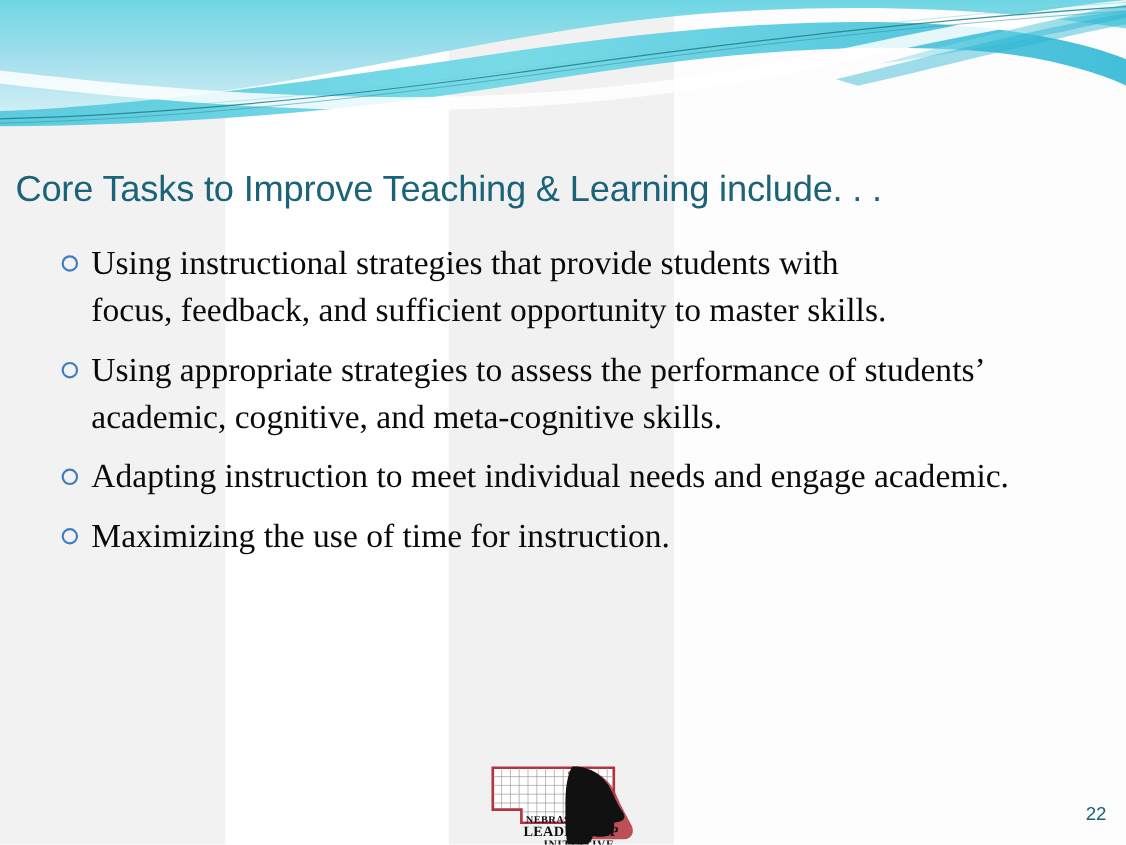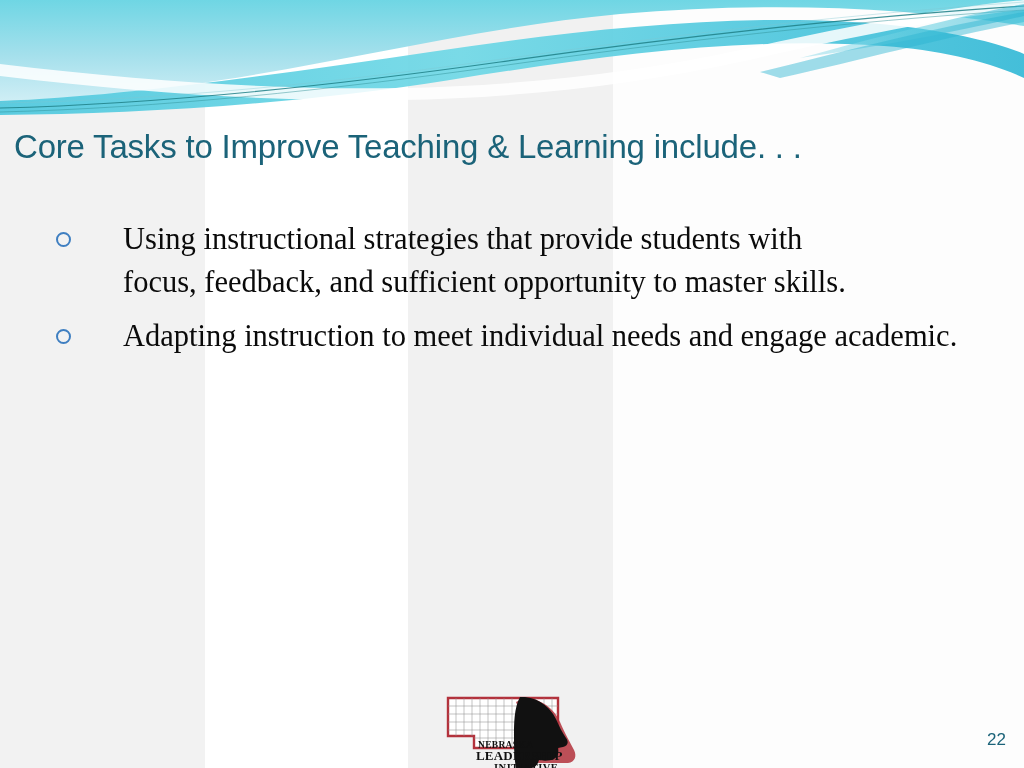--- a/index.html
+++ b/index.html
@@ -40,21 +40,21 @@
     left: 0;
     top: 0;
     width: 1024px;
     height: 115px;
   }
 
   
   #title {
     position: absolute;
     left: 14px;
-    top: 128px;
+    top: 153px;
     width: 1000px;
     font-family: "Liberation Sans", sans-serif;
     font-size: 33px;
     font-weight: 400;
     color: #1b6379;
     letter-spacing: -0.2px;
     white-space: nowrap;
   }
 
   
@@ -78,21 +78,20 @@
     margin-top: 14px;
     margin-right: 12px;
     box-sizing: border-box;
   }
   .bullet-text {
     flex: 1 1 auto;
     font-family: "Liberation Serif", serif;
     font-size: 30.5px;
     line-height: 43px;
     color: #0a0a0a;
-    margin-left: 40px;
   }
   .bullet-text.w1 { max-width: 760px; }
   .bullet-text.w2 { max-width: 880px; }
   .bullet-text.w3 { max-width: 890px; }
   .bullet-text.w4 { max-width: 900px; }
 
   
   #logo {
     position: absolute;
     left: 444px;
@@ -163,26 +162,34 @@
 
   <div id="title">Core Tasks to Improve Teaching &amp; Learning include. . .</div>
 
   <div id="body">
 
     <div class="bullet-row">
       <span class="bullet-marker"></span>
       <span class="bullet-text w1">Using instructional strategies that provide students with focus, feedback, and sufficient opportunity to master skills.</span>
     </div>
 
+    <div class="bullet-row">
+      <span class="bullet-marker"></span>
+      <span class="bullet-text w2">Using appropriate strategies to assess the performance of students’ academic, cognitive, and meta-cognitive skills.</span>
+    </div>
 
     <div class="bullet-row">
       <span class="bullet-marker"></span>
       <span class="bullet-text w3">Adapting instruction to meet individual needs and engage academic.</span>
     </div>
 
+    <div class="bullet-row">
+      <span class="bullet-marker"></span>
+      <span class="bullet-text w4">Maximizing the use of time for instruction.</span>
+    </div>
 
   </div>
 
   <div id="logo">
     <svg width="140" height="82" viewBox="0 0 140 82" xmlns="http://www.w3.org/2000/svg">
 
       <g>
         <path d="M4,6 L114,6 L114,56 L30,56 L30,44 L4,44 Z" fill="#ffffff" stroke="#b3323c" stroke-width="2.4"></path>
         <g stroke="#8d8d8d" stroke-width="0.6" opacity="0.9">
           <line x1="4" y1="14" x2="114" y2="14"></line>

